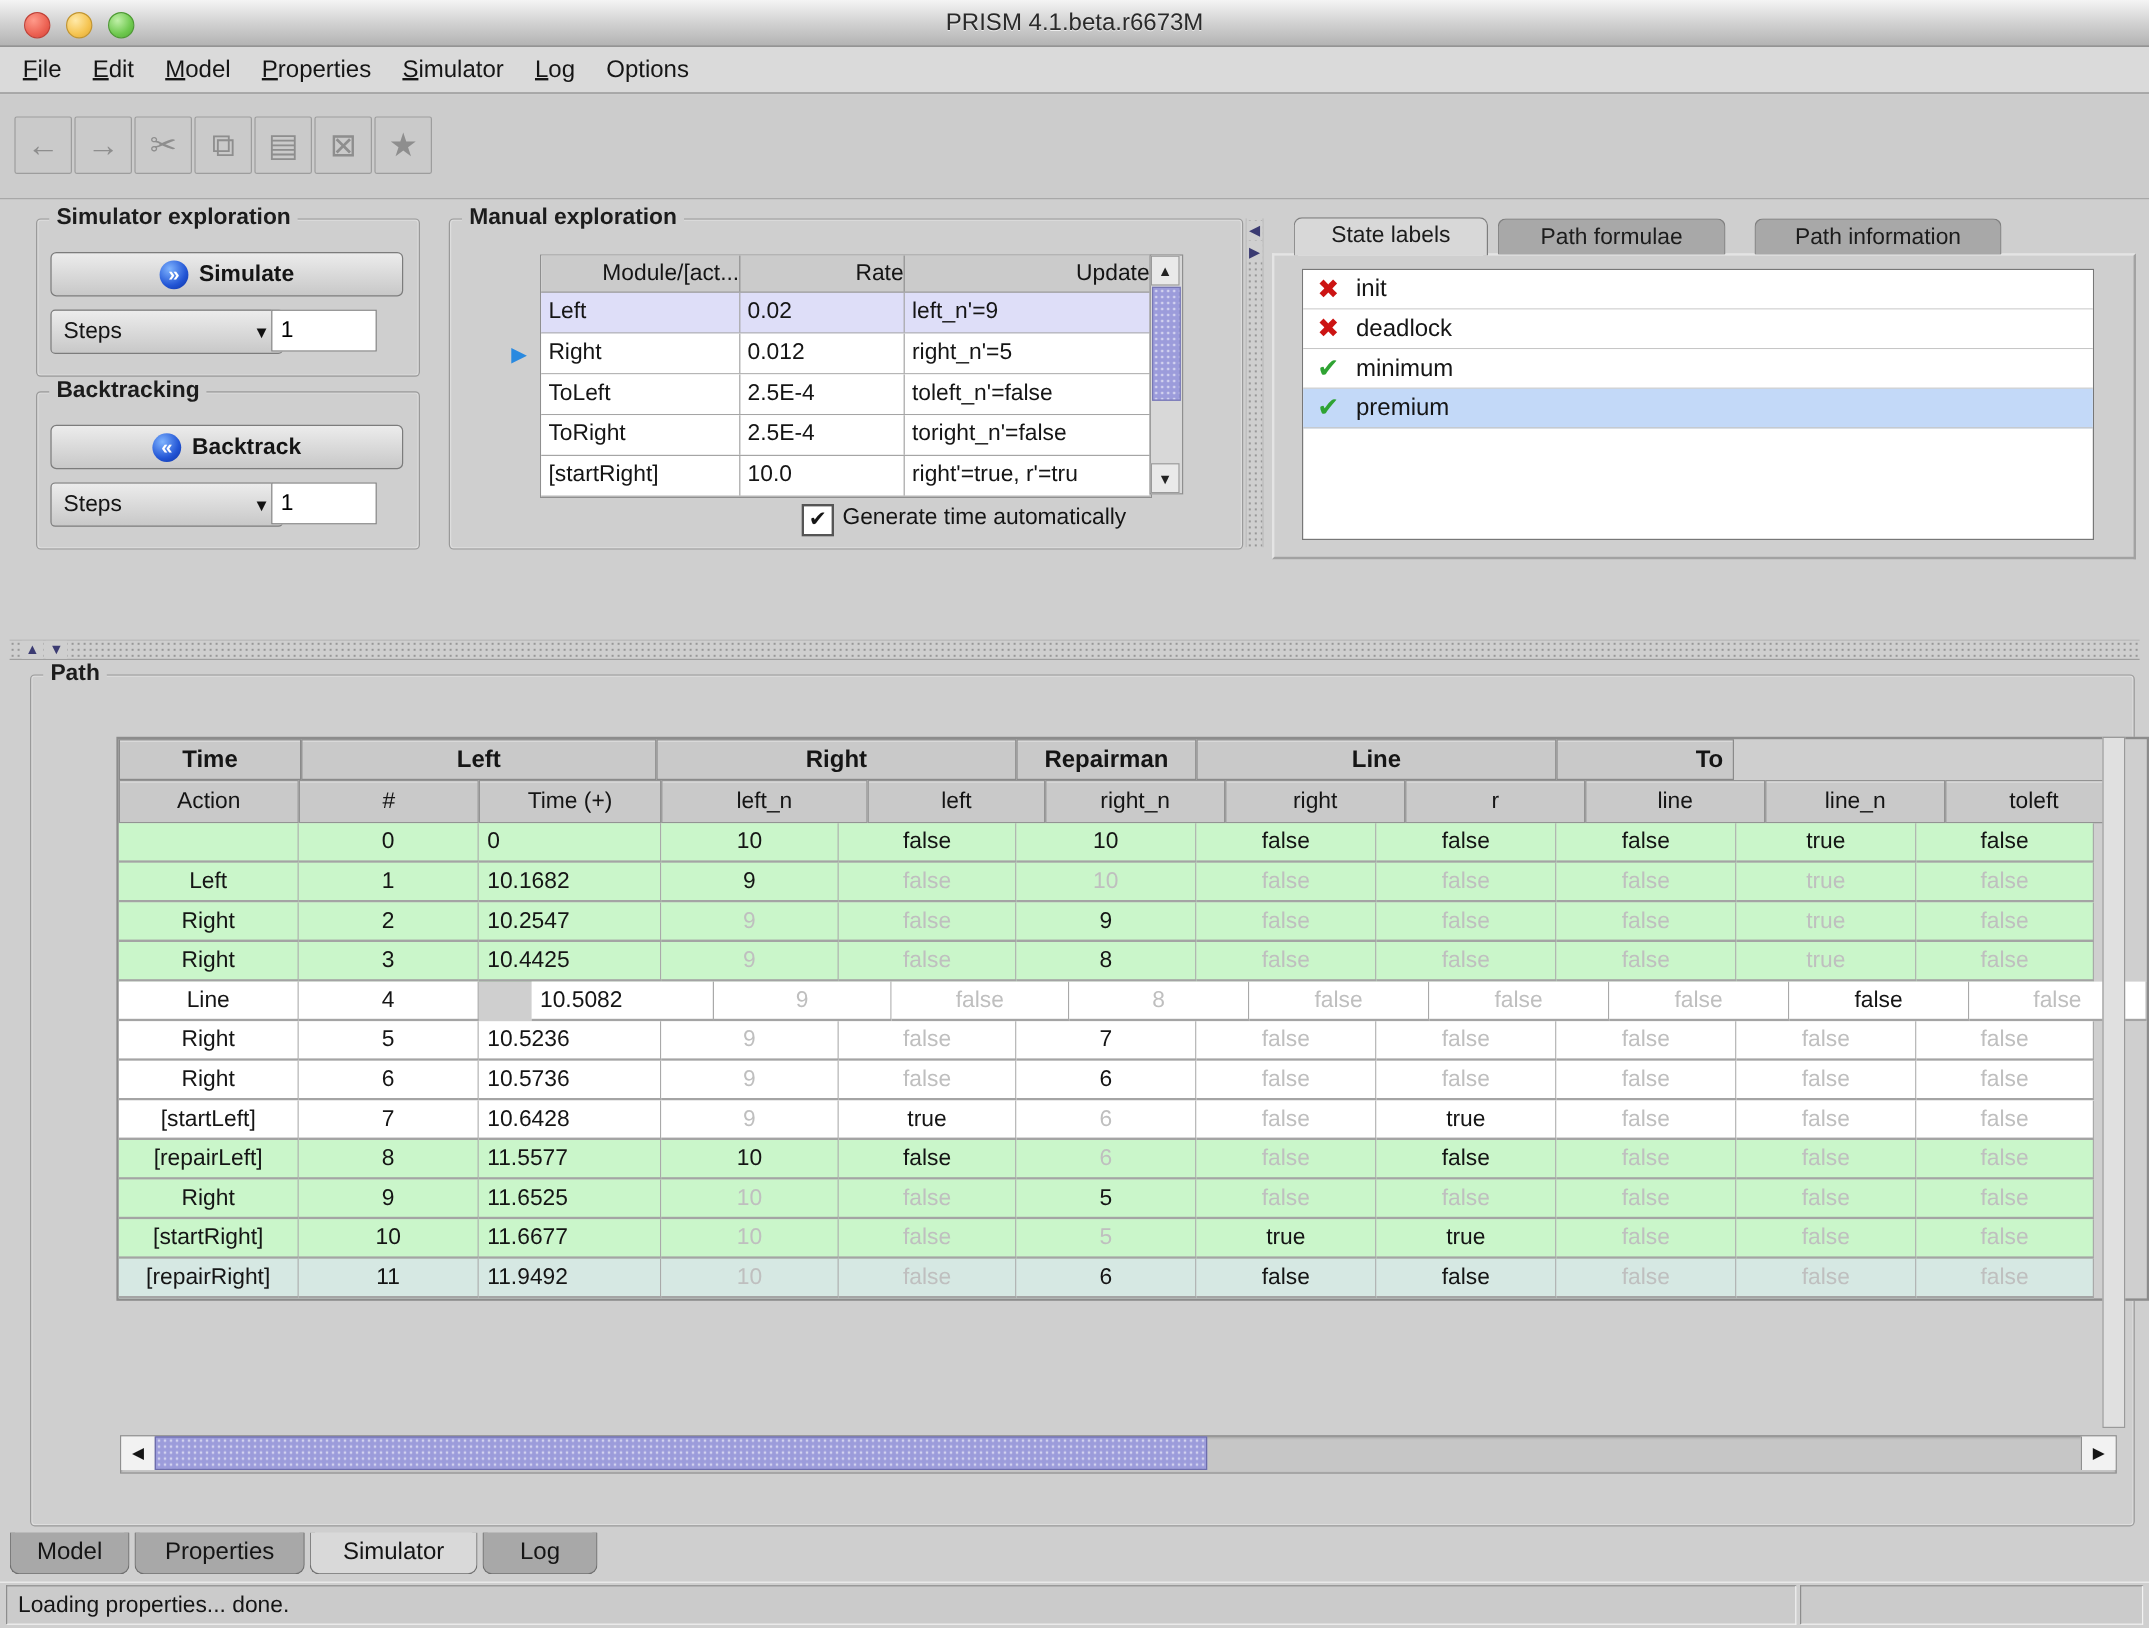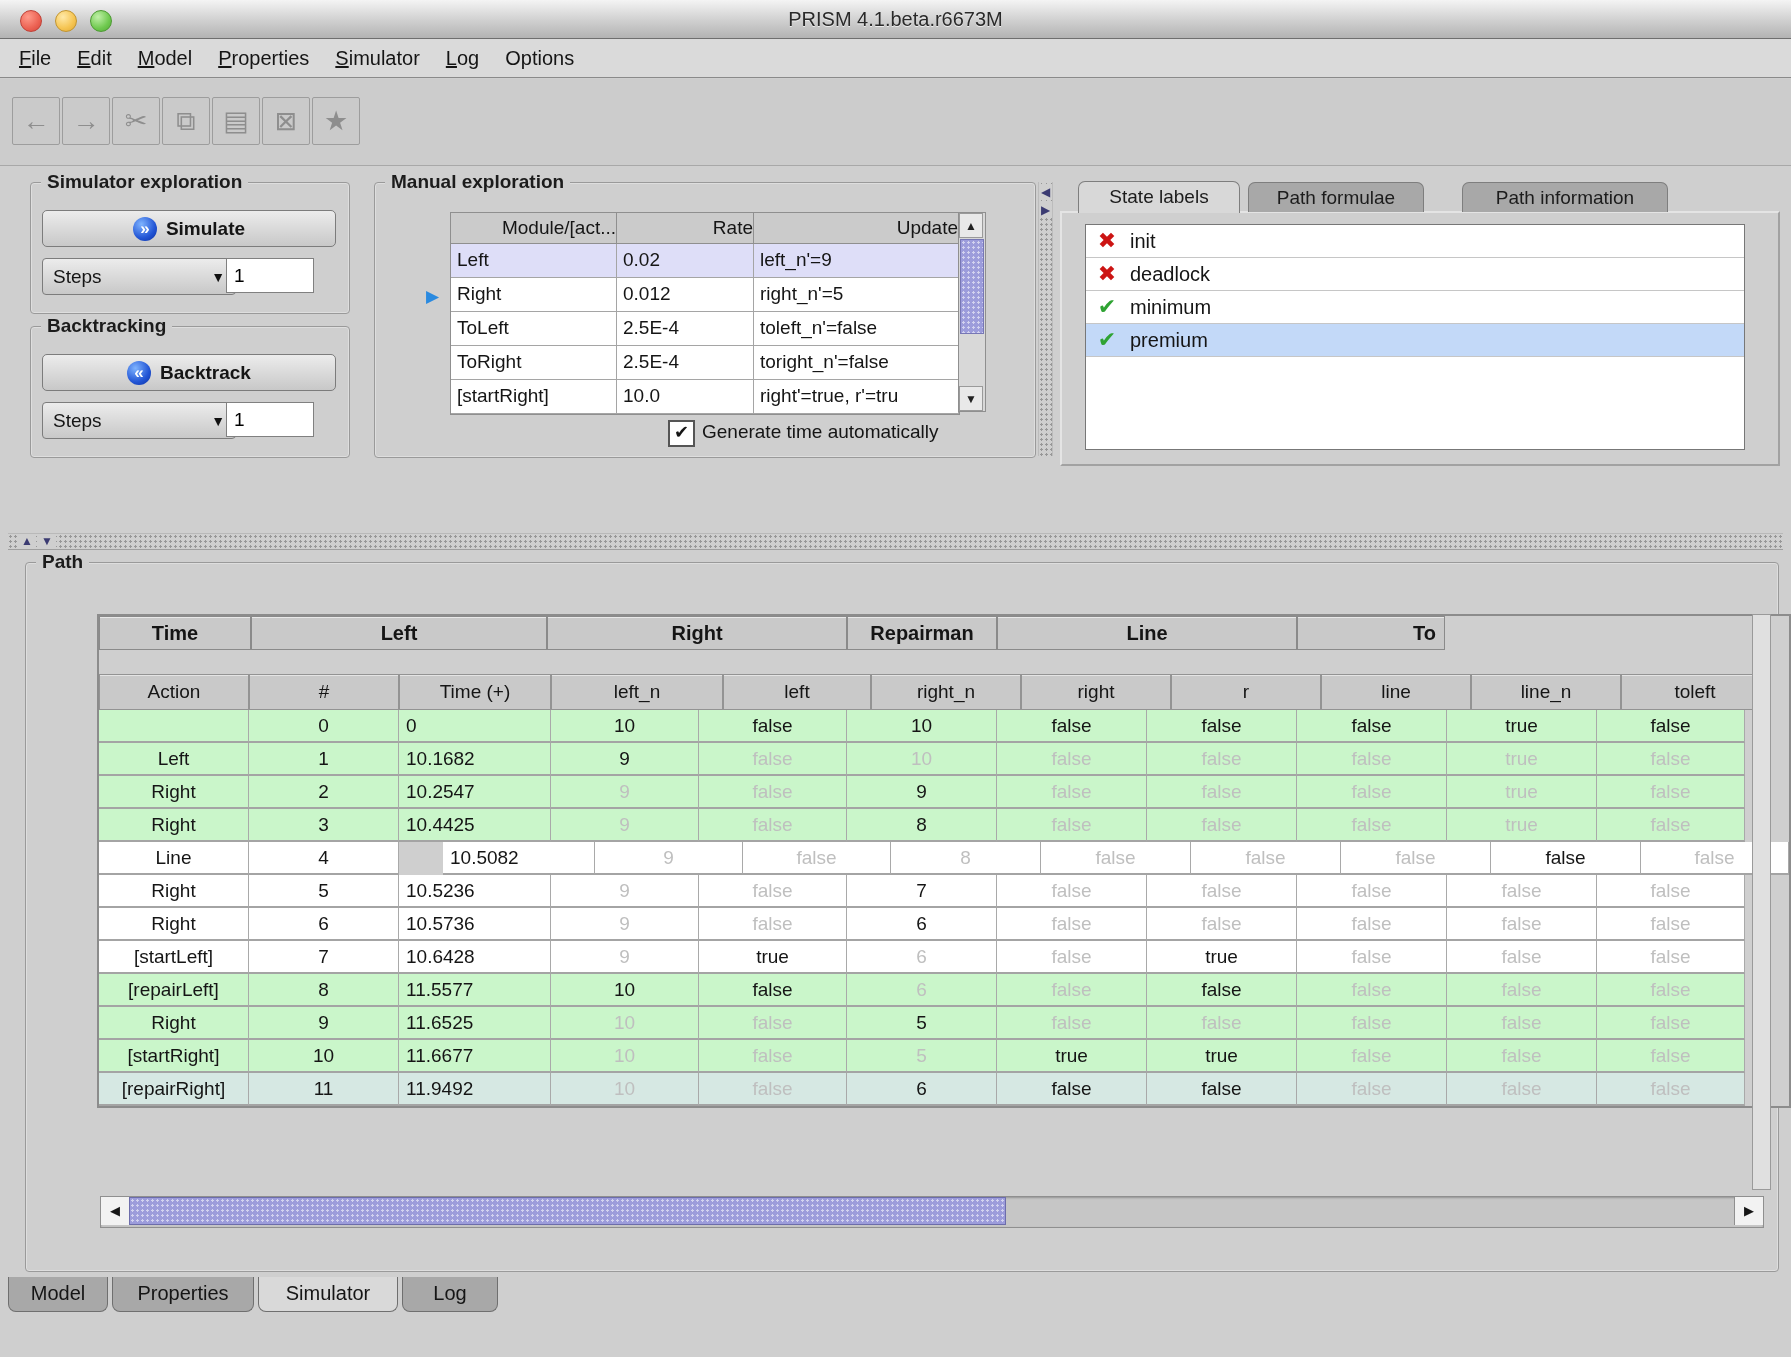--- a/index.html
+++ b/index.html
@@ -75,21 +75,21 @@
     color:#3b3b72;text-align:center;line-height:16px;background:#cfcfcf;}
   #vsplit-left{top:2px;} #vsplit-right{top:20px;}
   
   #labels-panel{left:1060px;top:211px;width:716px;height:251px;background:#cfcfcf;
     border:2px solid #a2a2a2;border-top:2px solid #e4e4e4;border-left:2px solid #e4e4e4;}
   .tab{position:absolute;top:182px;height:30px;background:#a8a8a8;border:1px solid #7e7e7e;
     border-bottom:none;border-radius:7px 7px 0 0;font-size:19px;text-align:center;line-height:30px;
     color:#1c1c1c;box-sizing:border-box;}
   .tab.active{background:#d8d8d8;height:32px;top:181px;z-index:5;}
   #tab-state-labels{left:1078px;width:162px;}
-  #tab-path-formulae{left:1248px;width:176px;}
+  #tab-path-formulae{left:1248px;width:190px;}
   #tab-path-information{left:1446px;width:206px;margin-left:16px;}
   #label-list{left:1085px;top:224px;width:658px;height:224px;background:#fff;border:1px solid #777;}
   .lab-row{display:flex;align-items:center;height:32px;border-bottom:1px solid #c6c6c6;
     background:#fff;font-size:20px;gap:10px;padding-left:8px;}
   .lab-row.sel{background:#c3d9f8;}
   .lab-ic{font-size:22px;font-weight:bold;width:26px;text-align:center;}
   .lab-ic.no{color:#cc1413;} .lab-ic.yes{color:#2fa333;}
   
   #hsplit{left:8px;top:533px;width:1775px;height:15px;background:#cfcfcf;
     background-image:radial-gradient(#979797 1px,transparent 1.3px);background-size:5px 5px;
@@ -99,21 +99,21 @@
   #hsplit-up{left:10px;} #hsplit-down{left:30px;}
   
   #path-group{left:25px;top:562px;width:1752px;height:708px;}
   #path-table{left:97px;top:614px;border:2px solid #8c8c8c;background:#cfcfcf;}
   .pg-row,.pc-row,.pd-row{display:flex;}
   .pg-cell{height:34px;background:#c9c9c9;border:1px solid #8a8a8a;box-sizing:border-box;
     font-size:20px;font-weight:bold;text-align:center;line-height:32px;
     box-shadow:inset 0 1px 0 #e9e9e9;}
   .pg-cell.right-al{text-align:right;padding-right:8px;}
   .pc-cell{height:36px;background:#c9c9c9;border:1px solid #939393;box-sizing:border-box;
-    font-size:19px;text-align:center;line-height:34px;box-shadow:inset 0 1px 0 #e4e4e4;margin-top:24px;}
+    font-size:19px;text-align:center;line-height:34px;box-shadow:inset 0 1px 0 #e4e4e4;}
   .pd-cell{height:33px;border-right:1px solid #a9a9a9;border-bottom:2px solid #a4a4a4;
     box-sizing:border-box;font-size:19px;text-align:center;line-height:31px;overflow:hidden;white-space:nowrap;}
   .pd-cell.left-al{text-align:left;padding-left:7px;}
   .pd-row.green .pd-cell{background:#caf6ca;}
   .pd-row.white .pd-cell{background:#ffffff;}
   .pd-row.current .pd-cell{background:#d6e8e3;}
   .pd-cell.dim{color:#bfbfbf;}
   #path-vscroll{left:1752px;top:614px;width:17px;height:574px;background:#e0e0e0;border:1px solid #9a9a9a;}
   
   #hscroll{left:100px;top:1196px;width:1662px;height:30px;border:1px solid #8f8f8f;background:#c6c6c6;
@@ -468,14 +468,18 @@
     <div id="hs-right">▶</div>
   </div>
 
   <div id="bottom-tabs" class="abs">
       <div class="btab" style="left: 8px; width: 100px;">Model</div>
       <div class="btab" style="left: 112px; width: 142px;">Properties</div>
       <div class="btab active" style="left: 258px; width: 140px;">Simulator</div>
       <div class="btab" style="left: 402px; width: 96px;">Log</div>
     </div>
 
+  <div id="statusbar" class="abs">
+    <div id="status-main" class="status-field">Loading properties... done.</div>
+    <div id="status-aux" class="status-field"></div>
+  </div>
 
 </div>
 
 </body></html>

